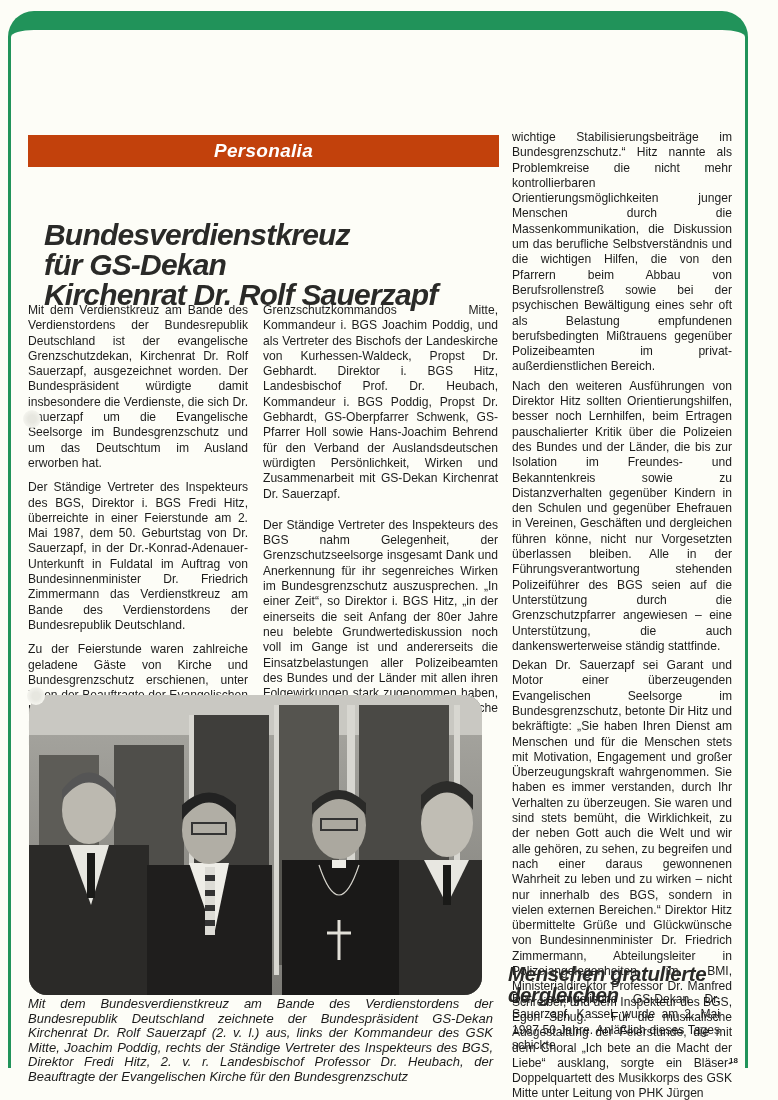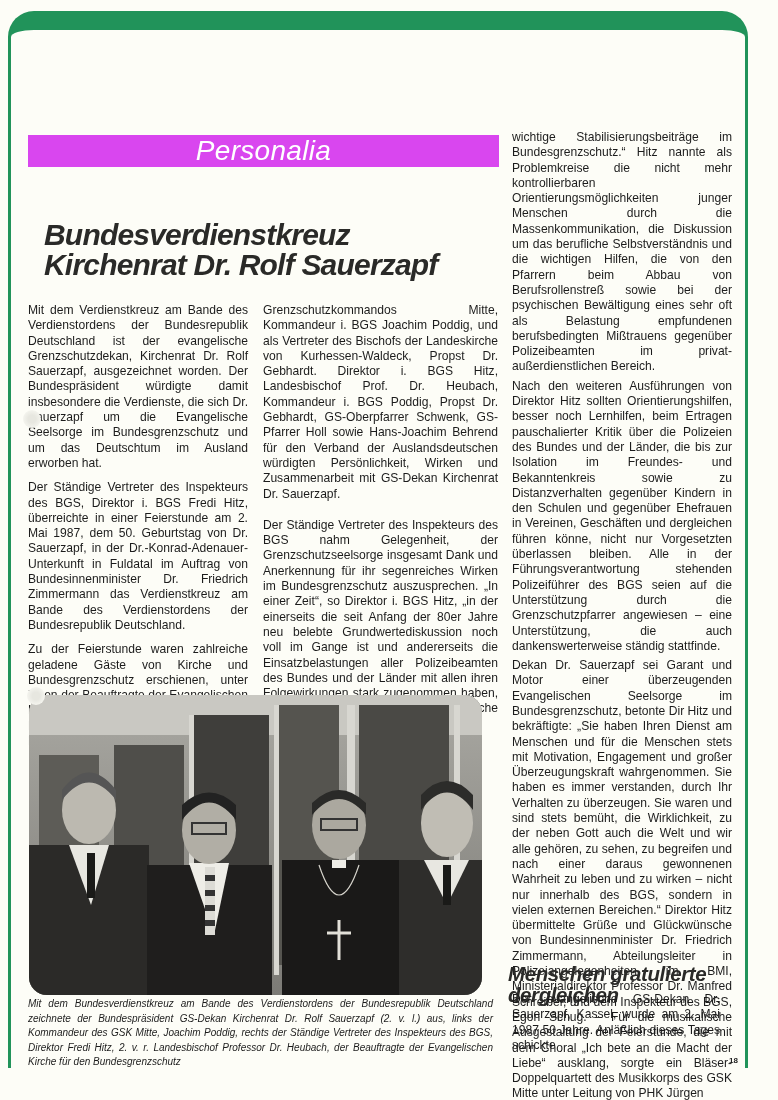--- a/index.html
+++ b/index.html
@@ -21,25 +21,25 @@
   .frame-left {
     position: absolute; left: 8px; top: 40px; width: 3px; height: 1028px;
     background: #21935a;
   }
   .frame-right {
     position: absolute; left: 745px; top: 40px; width: 3px; height: 1028px;
     background: #21935a;
   }
   .section-bar {
     position: absolute; left: 28px; top: 135px; width: 471px; height: 32px;
-    background: #d946ef;
+    background: #c2410c;
     color: #fff;
     text-align: center;
-    font-weight: normal; font-style: italic;
-    font-size: 28px; line-height: 32px;
+    font-weight: bold; font-style: italic;
+    font-size: 19px; line-height: 32px;
     letter-spacing: 0.3px;
   }
   .headline {
     position: absolute; left: 28px; top: 204px; width: 470px;
     font-weight: 900; font-style: italic;
     font-size: 30px; line-height: 30px;
     color: #2a2a28;
     letter-spacing: -0.8px;
     margin: 16px;
   }
@@ -58,21 +58,21 @@
   .credit-line { display: flex; justify-content: center; }
   .photo {
     position: absolute; left: 29px; top: 695px; width: 453px; height: 300px;
     border-radius: 18px;
     overflow: hidden;
     background: #6e6d68;
   }
   .photo svg { display: block; width: 100%; height: 100%; }
   .caption {
     position: absolute; left: 28px; top: 997px; width: 465px;
-    font-size: 10px; line-height: 14.6px; font-style: italic;
+    font-size: 13px; line-height: 14.6px; font-style: italic;
     text-align: justify;
   }
   .sub-headline {
     position: absolute; left: 508px; top: 963px; width: 230px;
     font-weight: 900; font-style: italic;
     font-size: 20.5px; line-height: 21px;
     color: #2a2a28; letter-spacing: -0.4px;
     margin: 0;
   }
   .sub-headline span { display: block; }
@@ -92,20 +92,21 @@
 <div class="frame-top"></div>
 <div class="frame-left"></div>
 <div class="frame-right"></div>
 
 <div class="section-bar">
   <span>Personalia</span>
 </div>
 
 <h1 class="headline">
   <span>Bundesverdienstkreuz</span>
+  <span>für GS-Dekan</span>
   <span>Kirchenrat Dr. Rolf Sauerzapf</span>
 </h1>
 
 <div class="col col-1">
   <p>Mit dem Verdienstkreuz am Bande des Verdienstordens der Bundesrepublik Deutschland ist der evangelische Grenzschutzdekan, Kirchenrat Dr. Rolf Sauerzapf, ausgezeichnet worden. Der Bundespräsident würdigte damit insbesondere die Verdienste, die sich Dr. Sauerzapf um die Evangelische Seelsorge im Bundesgrenzschutz und um das Deutschtum im Ausland erworben hat.</p>
   <p>Der Ständige Vertreter des Inspekteurs des BGS, Direktor i. BGS Fredi Hitz, überreichte in einer Feierstunde am 2. Mai 1987, dem 50. Geburtstag von Dr. Sauerzapf, in der Dr.-Konrad-Adenauer-Unterkunft in Fuldatal im Auftrag von Bundesinnenminister Dr. Friedrich Zimmermann das Verdienstkreuz am Bande des Verdienstordens der Bundesrepublik Deutschland.</p>
   <p>Zu der Feierstunde waren zahlreiche geladene Gäste von Kirche und Bundesgrenzschutz erschienen, unter ihnen der Beauftragte der Evangelischen Kirche für den Bundesgrenzschutz, Landesbischof Prof. Dr. Heubach, der Kommandeur des</p>
 </div>
 <div class="smudge" style="left:23px;top:410px;"></div>
 

